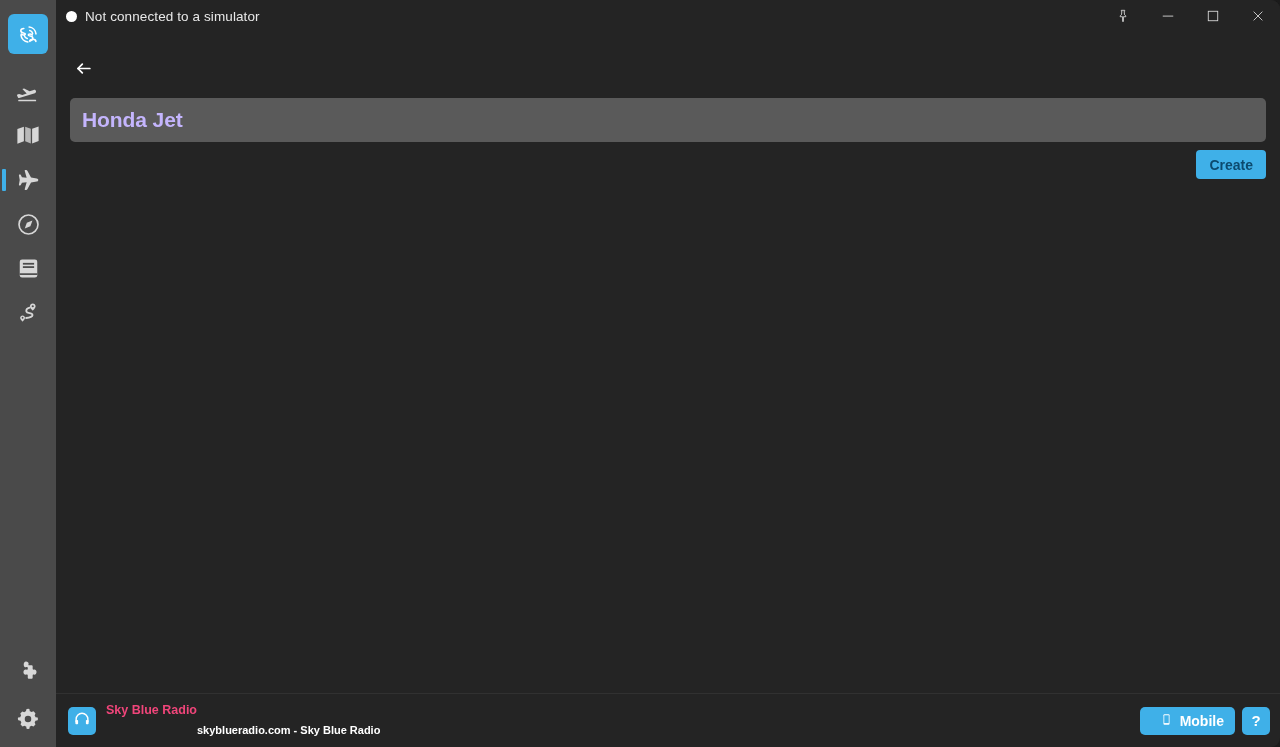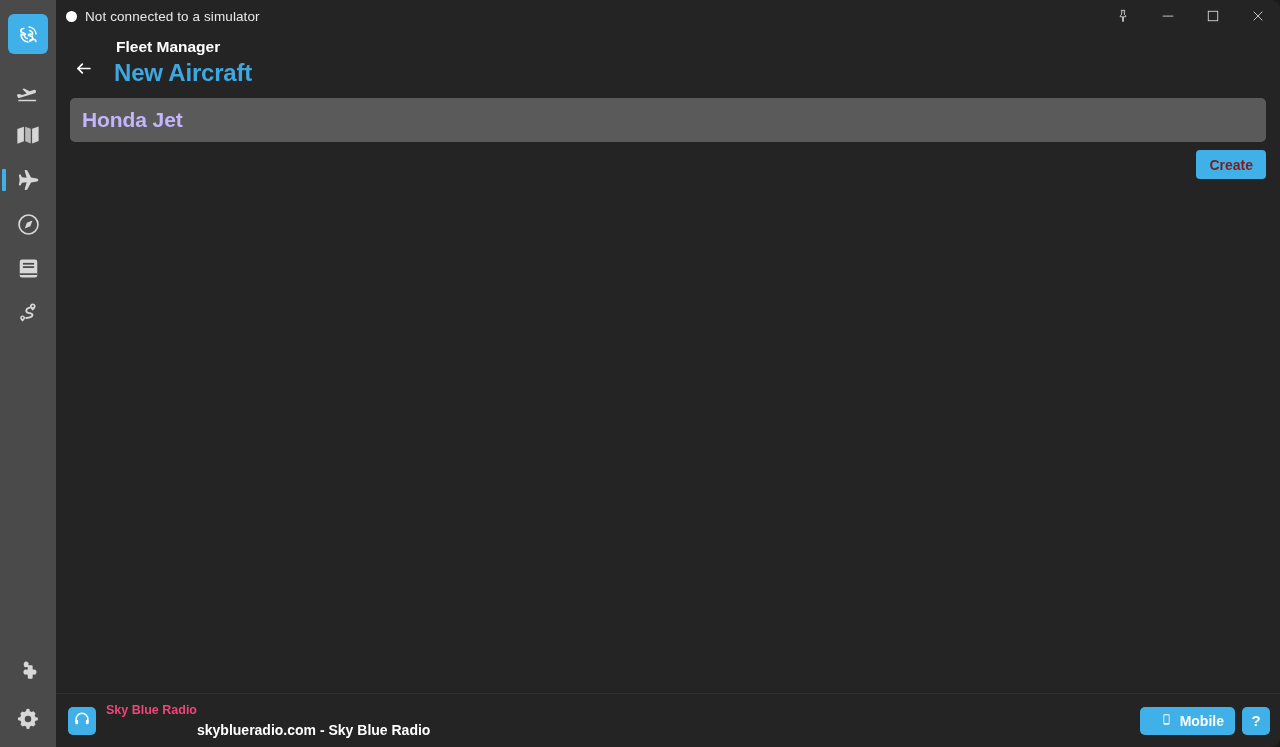--- a/index.html
+++ b/index.html
@@ -173,21 +173,21 @@
     padding: 0 10px;
     outline: none;
   }
   .field::placeholder { color: #c9c9c9; }
   .actions-row {
     display: flex;
     justify-content: flex-end;
   }
   .create-btn {
     background: #3fb0e8;
-    color: #7f1d1d;
+    color: #0c4a6e;
     font-weight: bold;
     font-size: 14px;
     font-family: "Liberation Sans", sans-serif;
     border: none;
     border-radius: 4px;
     height: 29px;
     padding: 0 13px;
     cursor: pointer;
   }
   .content-filler { flex: 1 1 auto; }
@@ -213,21 +213,21 @@
     display: flex; flex-direction: row; justify-content: center;
   }
   .radio-title {
     color: #f0457a;
     font-size: 12.5px;
     font-weight: bold;
     line-height: 16px;
   }
   .radio-sub {
     color: #ffffff;
-    font-size: 14px;
+    font-size: 11px;
     font-weight: bold;
     line-height: 17px;
     margin-top: 20px;
   }
   .bottom-spacer { flex: 1 1 auto; }
   .mobile-btn {
     background: #3fb0e8;
     color: #ffffff;
     border: none;
     border-radius: 5px;
@@ -393,24 +393,20 @@
 
     <div class="header">
       <div class="back-btn">
         <span>
           <svg width="19" height="19" viewBox="0 0 24 24" fill="none">
             <path d="M20 12H5" stroke="#ffffff" stroke-width="2.2" stroke-linecap="round"></path>
             <path d="M10.5 6.5L5 12l5.5 5.5" stroke="#ffffff" stroke-width="2.2" stroke-linecap="round" stroke-linejoin="round"></path>
           </svg>
         </span>
       </div>
-      <div class="header-titles">
-        <div class="breadcrumb">Fleet Manager</div>
-        <div class="page-title">New Aircraft</div>
-      </div>
     </div>
 
     <div class="content">
 
       <div class="name-bar">
         <span class="name-bar-text">Honda Jet</span>
       </div>
 
 
       <div class="actions-row">

